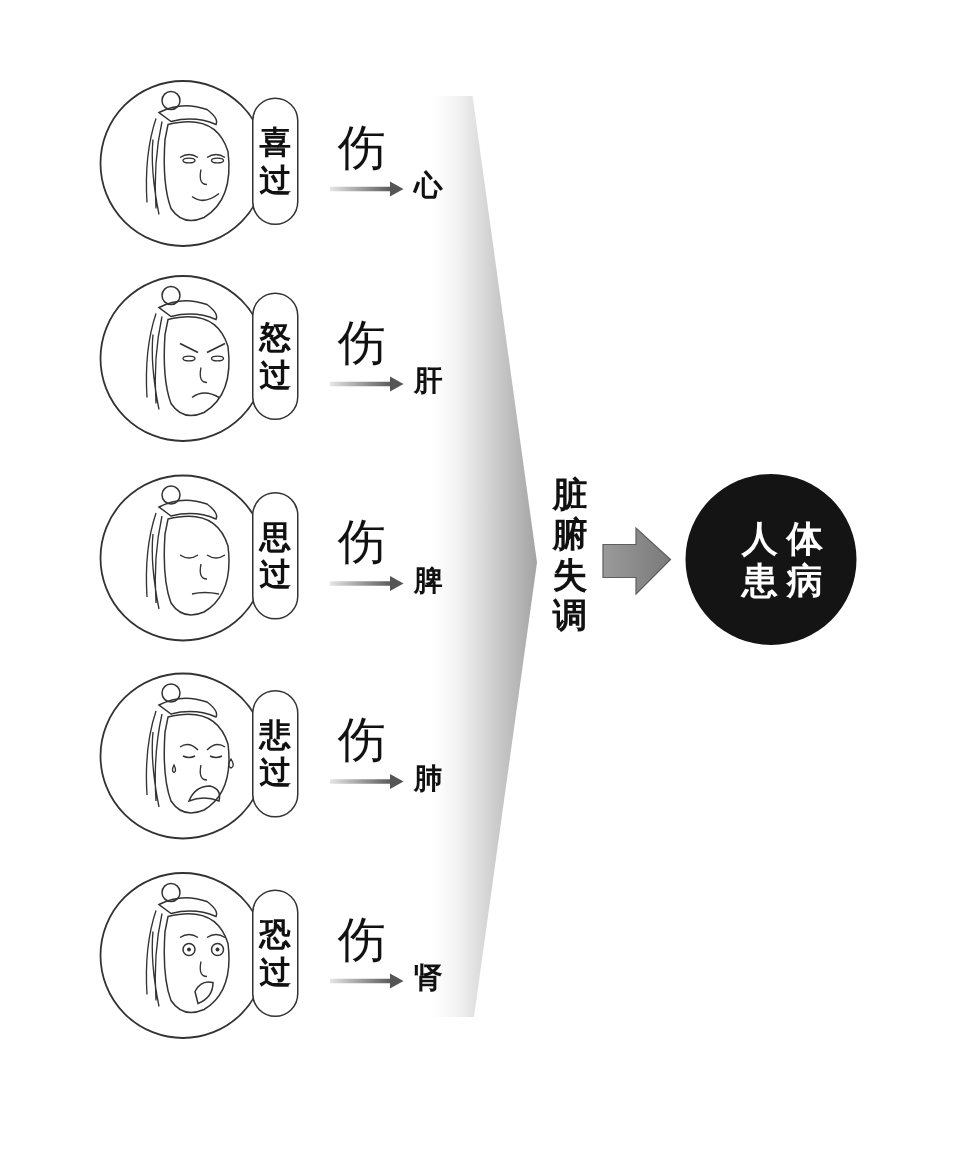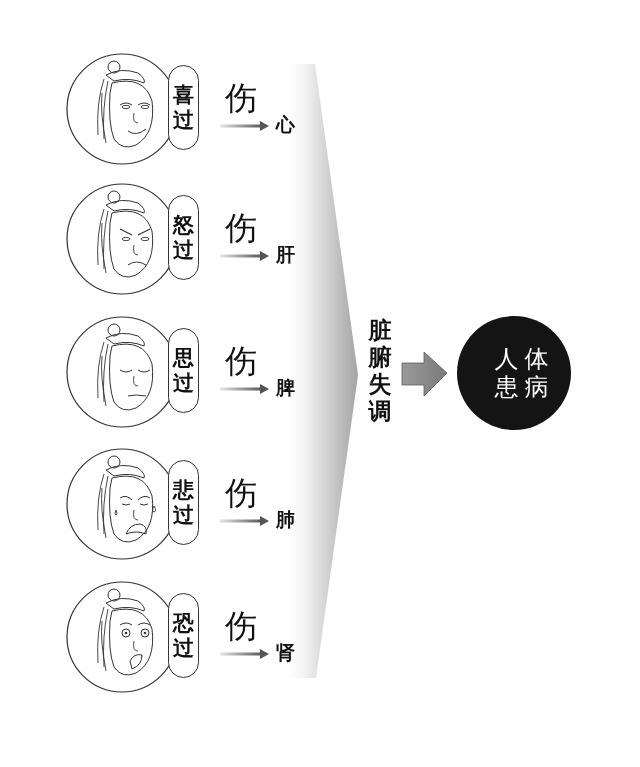--- a/index.html
+++ b/index.html
@@ -21,21 +21,21 @@
     .organ { position: absolute; left: 276px; top: 63px; font-size: 19px; line-height: 22px;
              font-weight: bold; color: #111; }
     .vtext { position: absolute; left: 367px; top: 316px; width: 26px;
              display: flex; flex-direction: column; align-items: center; }
     .vtext span { font-size: 23px; line-height: 27px; font-weight: bold; color: #111; }
     .big-arrow { position: absolute; left: 400px; top: 350px; }
     .result { position: absolute; left: 457px; top: 316px; width: 114px; height: 114px;
               border-radius: 50%; background: #141414;
               display: flex; flex-direction: column; align-items: center; justify-content: center; }
     .result .line { color: #fff; font-size: 24px; line-height: 28px; letter-spacing: 6px;
-                    font-weight: normal; padding-left: 6px; margin-left: 15px; }
+                    font-weight: bold; padding-left: 6px; margin-left: 15px; }
   </style>
 </head>
 <body>
 
 <div class="stage">
 
   <svg class="funnel" width="640" height="767">
     <defs>
       <linearGradient id="fg" x1="0" y1="0" x2="1" y2="0">
         <stop offset="0" stop-color="#ffffff"></stop>

